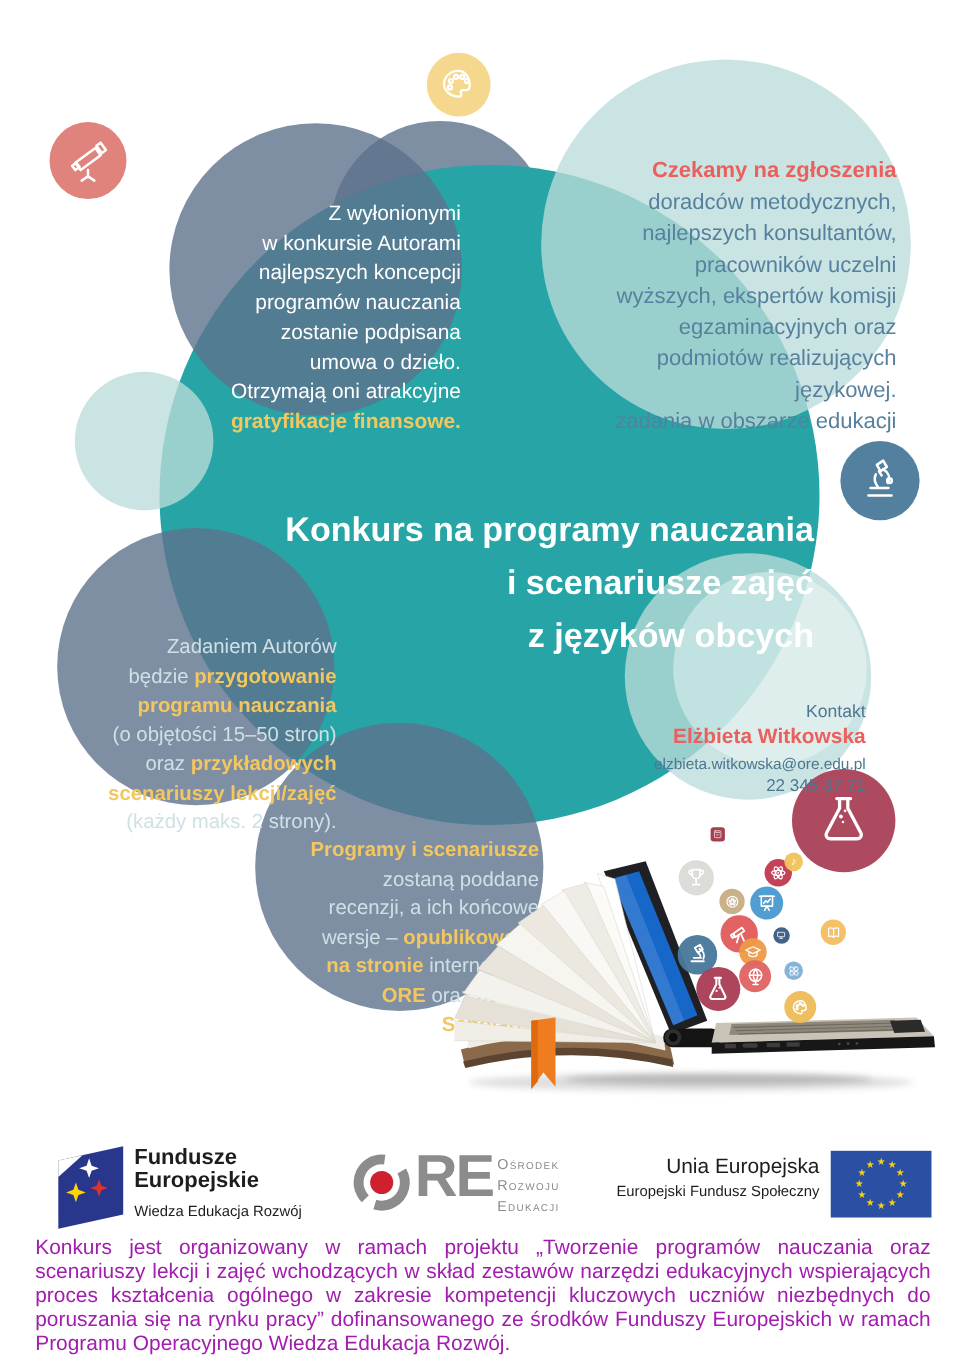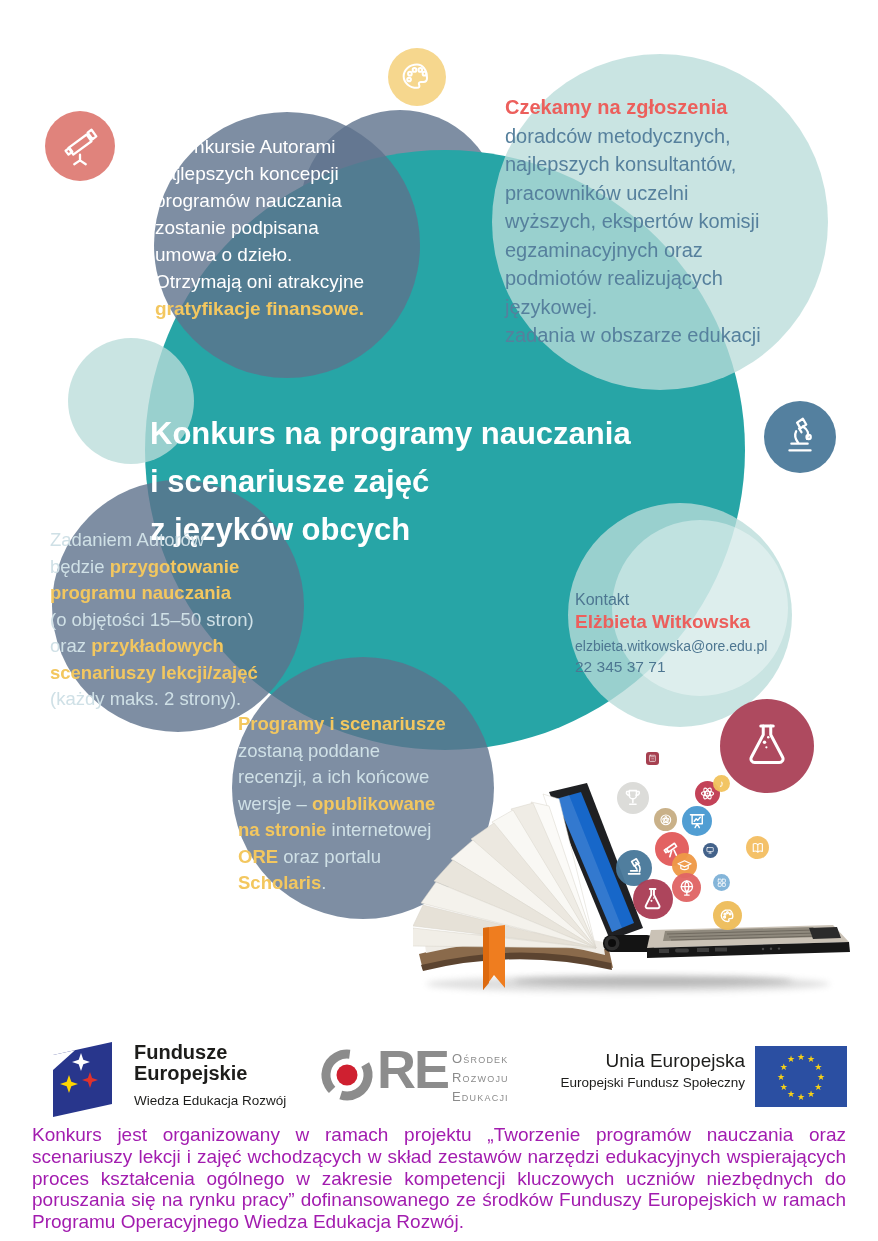--- a/index.html
+++ b/index.html
@@ -16,21 +16,21 @@
   .c-sl-pub  {left:232px;top:657px;width:262px;height:262px;background:rgba(94,114,140,.8);}
   .c-lt-kon  {left:568px;top:503px;width:224px;height:224px;background:rgba(186,220,218,.78);}
   .c-lt-kon2 {left:612px;top:520px;width:176px;height:176px;background:rgba(255,255,255,.38);}
   
   .badge{position:absolute;border-radius:50%;display:flex;align-items:center;justify-content:center;}
   .b-telescope {left:45px;top:111px;width:70px;height:70px;background:#e0837c;}
   .b-palette   {left:388px;top:48px;width:58px;height:58px;background:#f6d78e;}
   .b-microscope{left:764px;top:401px;width:72px;height:72px;background:#54809f;}
   .b-flask     {left:720px;top:699px;width:94px;height:94px;background:#ae4a5f;}
   
-  .tb{position:absolute;text-align:left;}
+  .tb{position:absolute;text-align:right;margin-top:48px;}
   .t-selection{left:155px;top:133px;width:264px;font-size:19px;line-height:27px;color:#ffffff;}
   .t-applications{left:505px;top:93px;width:310px;font-size:20px;line-height:28.5px;color:#56809d;}
   .t-applications .hd{color:#ec5f5c;font-weight:bold;}
   .t-title{left:150px;top:410px;width:590px;font-size:31px;line-height:48px;font-weight:bold;color:#ffffff;}
   .t-task{left:50px;top:527px;width:256px;font-size:18.5px;line-height:26.5px;color:#cfe0e6;}
   .t-pub{left:238px;top:711px;width:252px;font-size:18.5px;line-height:26.5px;color:#cfe0e6;}
   .ay{color:#f3c75f;font-weight:bold;}
   .t-kontakt{left:575px;top:591px;width:212px;}
   .k-label{font-size:16px;color:#4d7691;}
   .k-name{font-size:19px;font-weight:bold;color:#ec5f5c;margin-top:2px;}
@@ -52,21 +52,21 @@
   .f-cap{left:672px;top:853px;width:25px;height:25px;background:#ef9a47;}
   .f-micro{left:616px;top:850px;width:36px;height:36px;background:#49799b;}
   .f-globe{left:672px;top:873px;width:29px;height:29px;background:#e06565;}
   .f-grid{left:713px;top:874px;width:17px;height:17px;background:#7fb2d8;}
   .f-flask{left:633px;top:879px;width:40px;height:40px;background:#aa3e56;}
   .f-pal{left:713px;top:901px;width:29px;height:29px;background:#eebd5a;}
   .laptop-svg{position:absolute;left:413px;top:778px;width:440px;height:230px;}
   
   .abs{position:absolute;}
   .fe-flag{left:48px;top:1038px;}
-  .fe-text{left:134px;top:1042px;color:#1d1d1b;}
+  .fe-text{left:122px;top:1042px;color:#1d1d1b;}
   .fe-text .b{font-size:20px;font-weight:bold;line-height:21px;}
   .fe-text .s{font-size:13.5px;margin-top:9px;}
   .ore-mark{left:318px;top:1046px;}
   .ore-letters{left:377px;top:1040px;font-size:54px;font-weight:bold;color:#8c8c8c;letter-spacing:-2px;line-height:58px;}
   .ore-sub{left:452px;top:1049px;color:#8b8b8b;font-size:13px;line-height:19px;font-variant:small-caps;letter-spacing:1.2px;}
   .eu-text{left:520px;top:1050px;width:225px;text-align:right;color:#1d1d1b;}
   .eu-text .b{font-size:19px;font-weight:normal;line-height:22px;}
   .eu-text .s{font-size:13.5px;margin-top:3px;}
   .eu-flag{left:755px;top:1046px;}
   .footer-par{left:32px;top:1124px;width:814px;font-size:19px;line-height:21.8px;
@@ -121,20 +121,21 @@
     <svg viewBox="0 0 48 48" width="60" height="60">
       <path class="icb" stroke-width="2.6" d="M19 8 h10"></path>
       <path class="icb" stroke-width="2.6" d="M21 8 v7 L11.5 33 c-1 2 0.3 4.2 2.6 4.2 h19.8 c2.3 0 3.6 -2.2 2.6 -4.2 L27 15 V8"></path>
       <circle cx="22" cy="21" r="1.4" fill="#fff"></circle>
       <circle cx="25" cy="17" r="1" fill="#fff"></circle>
       <circle cx="23.5" cy="25" r="0.9" fill="#fff"></circle>
     </svg>
   </div>
 
   <div class="tb t-selection">
+    <div>Z wyłonionymi</div>
     <div>w konkursie Autorami</div>
     <div>najlepszych koncepcji</div>
     <div>programów nauczania</div>
     <div>zostanie podpisana</div>
     <div>umowa o dzieło.</div>
     <div>Otrzymają oni atrakcyjne</div>
     <div class="ay">gratyfikacje finansowe.</div>
   </div>
 
   <div class="tb t-applications">

